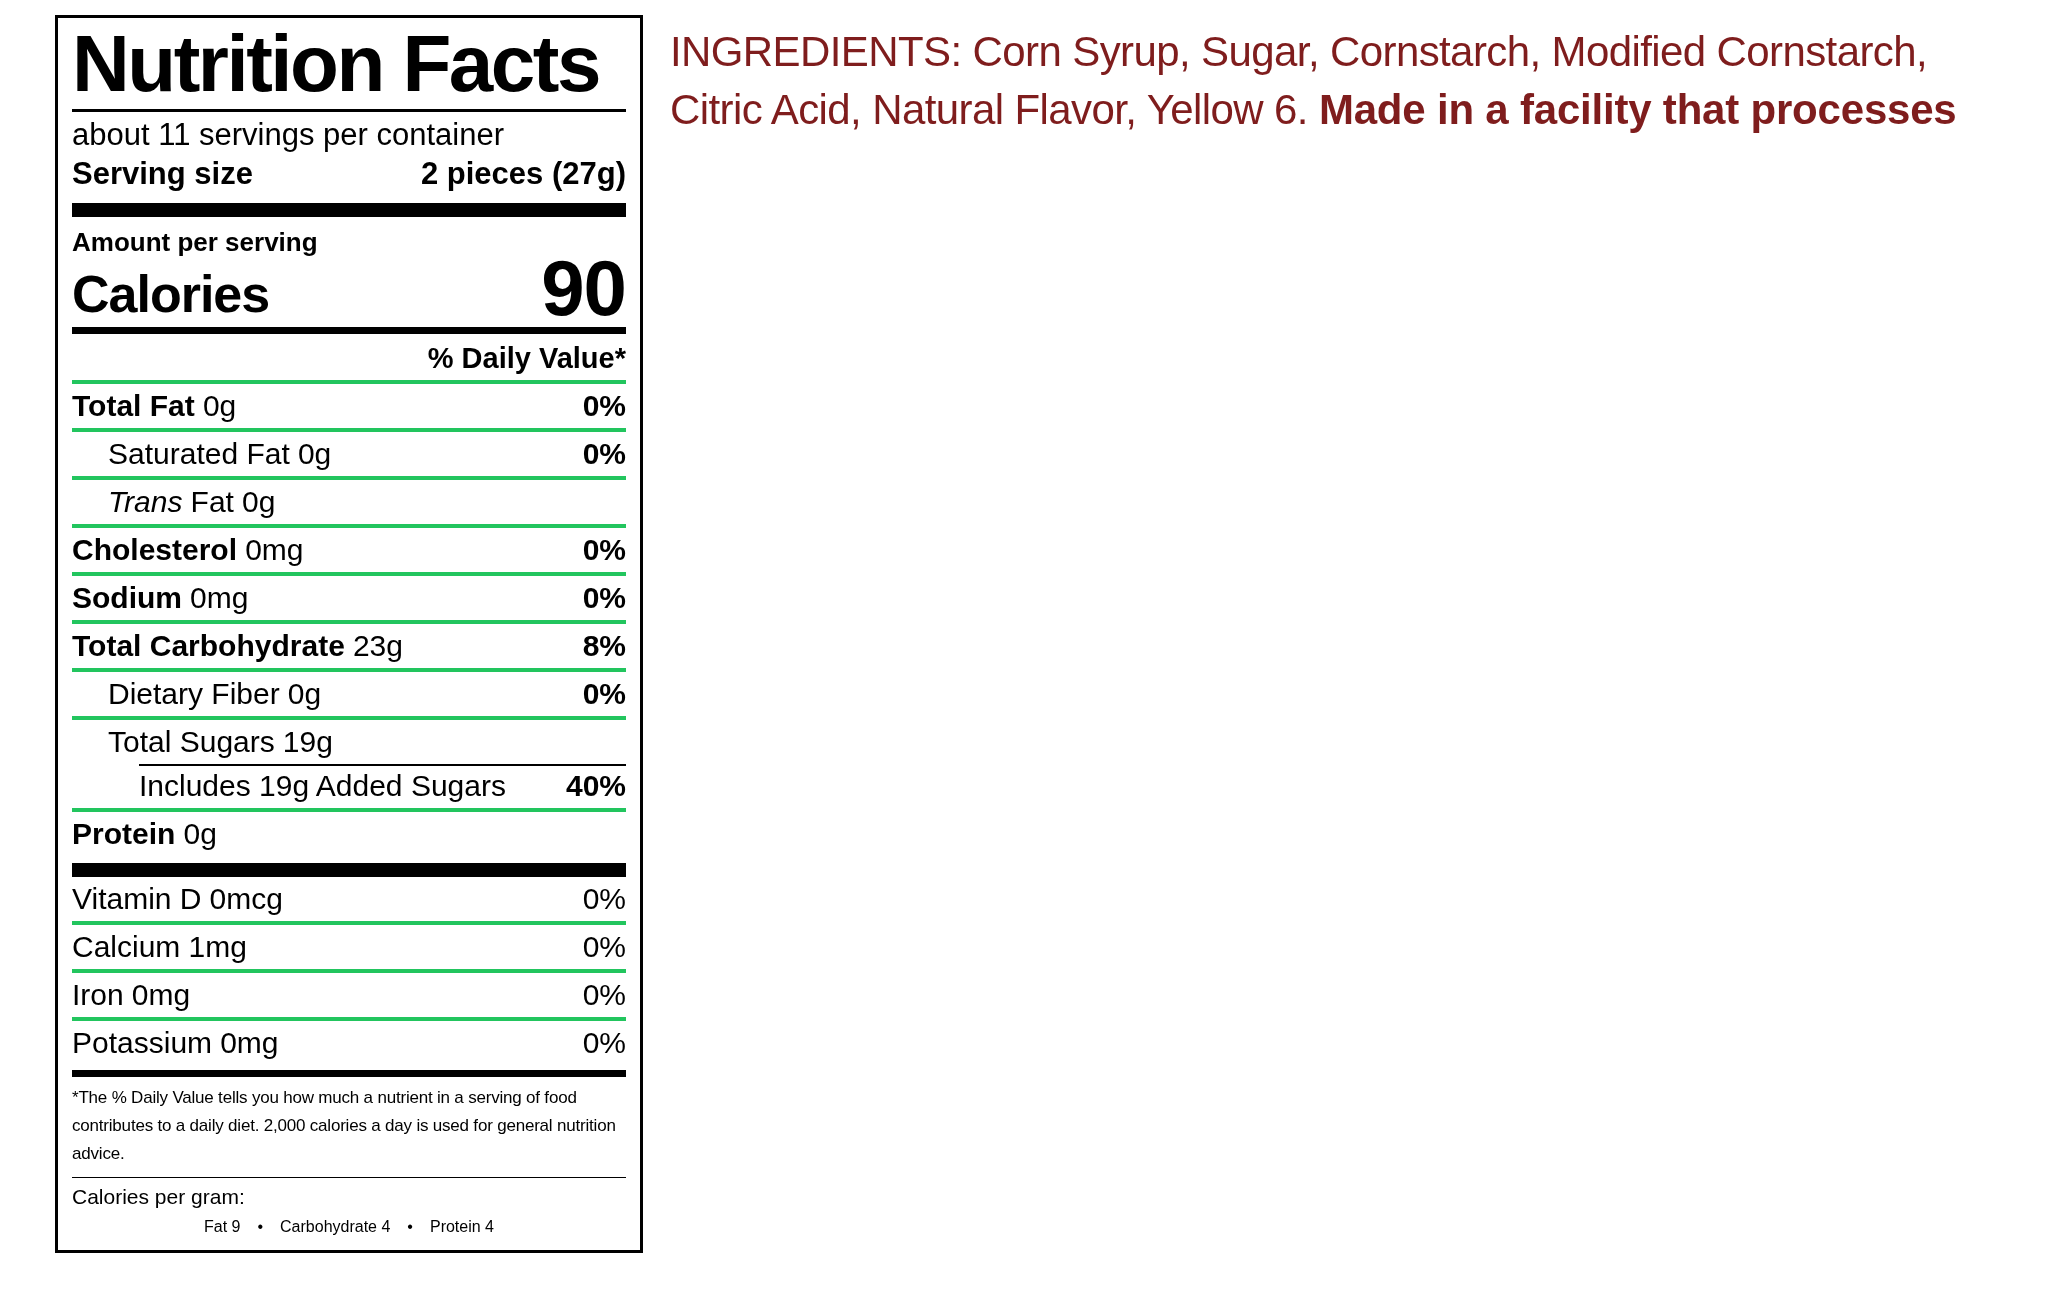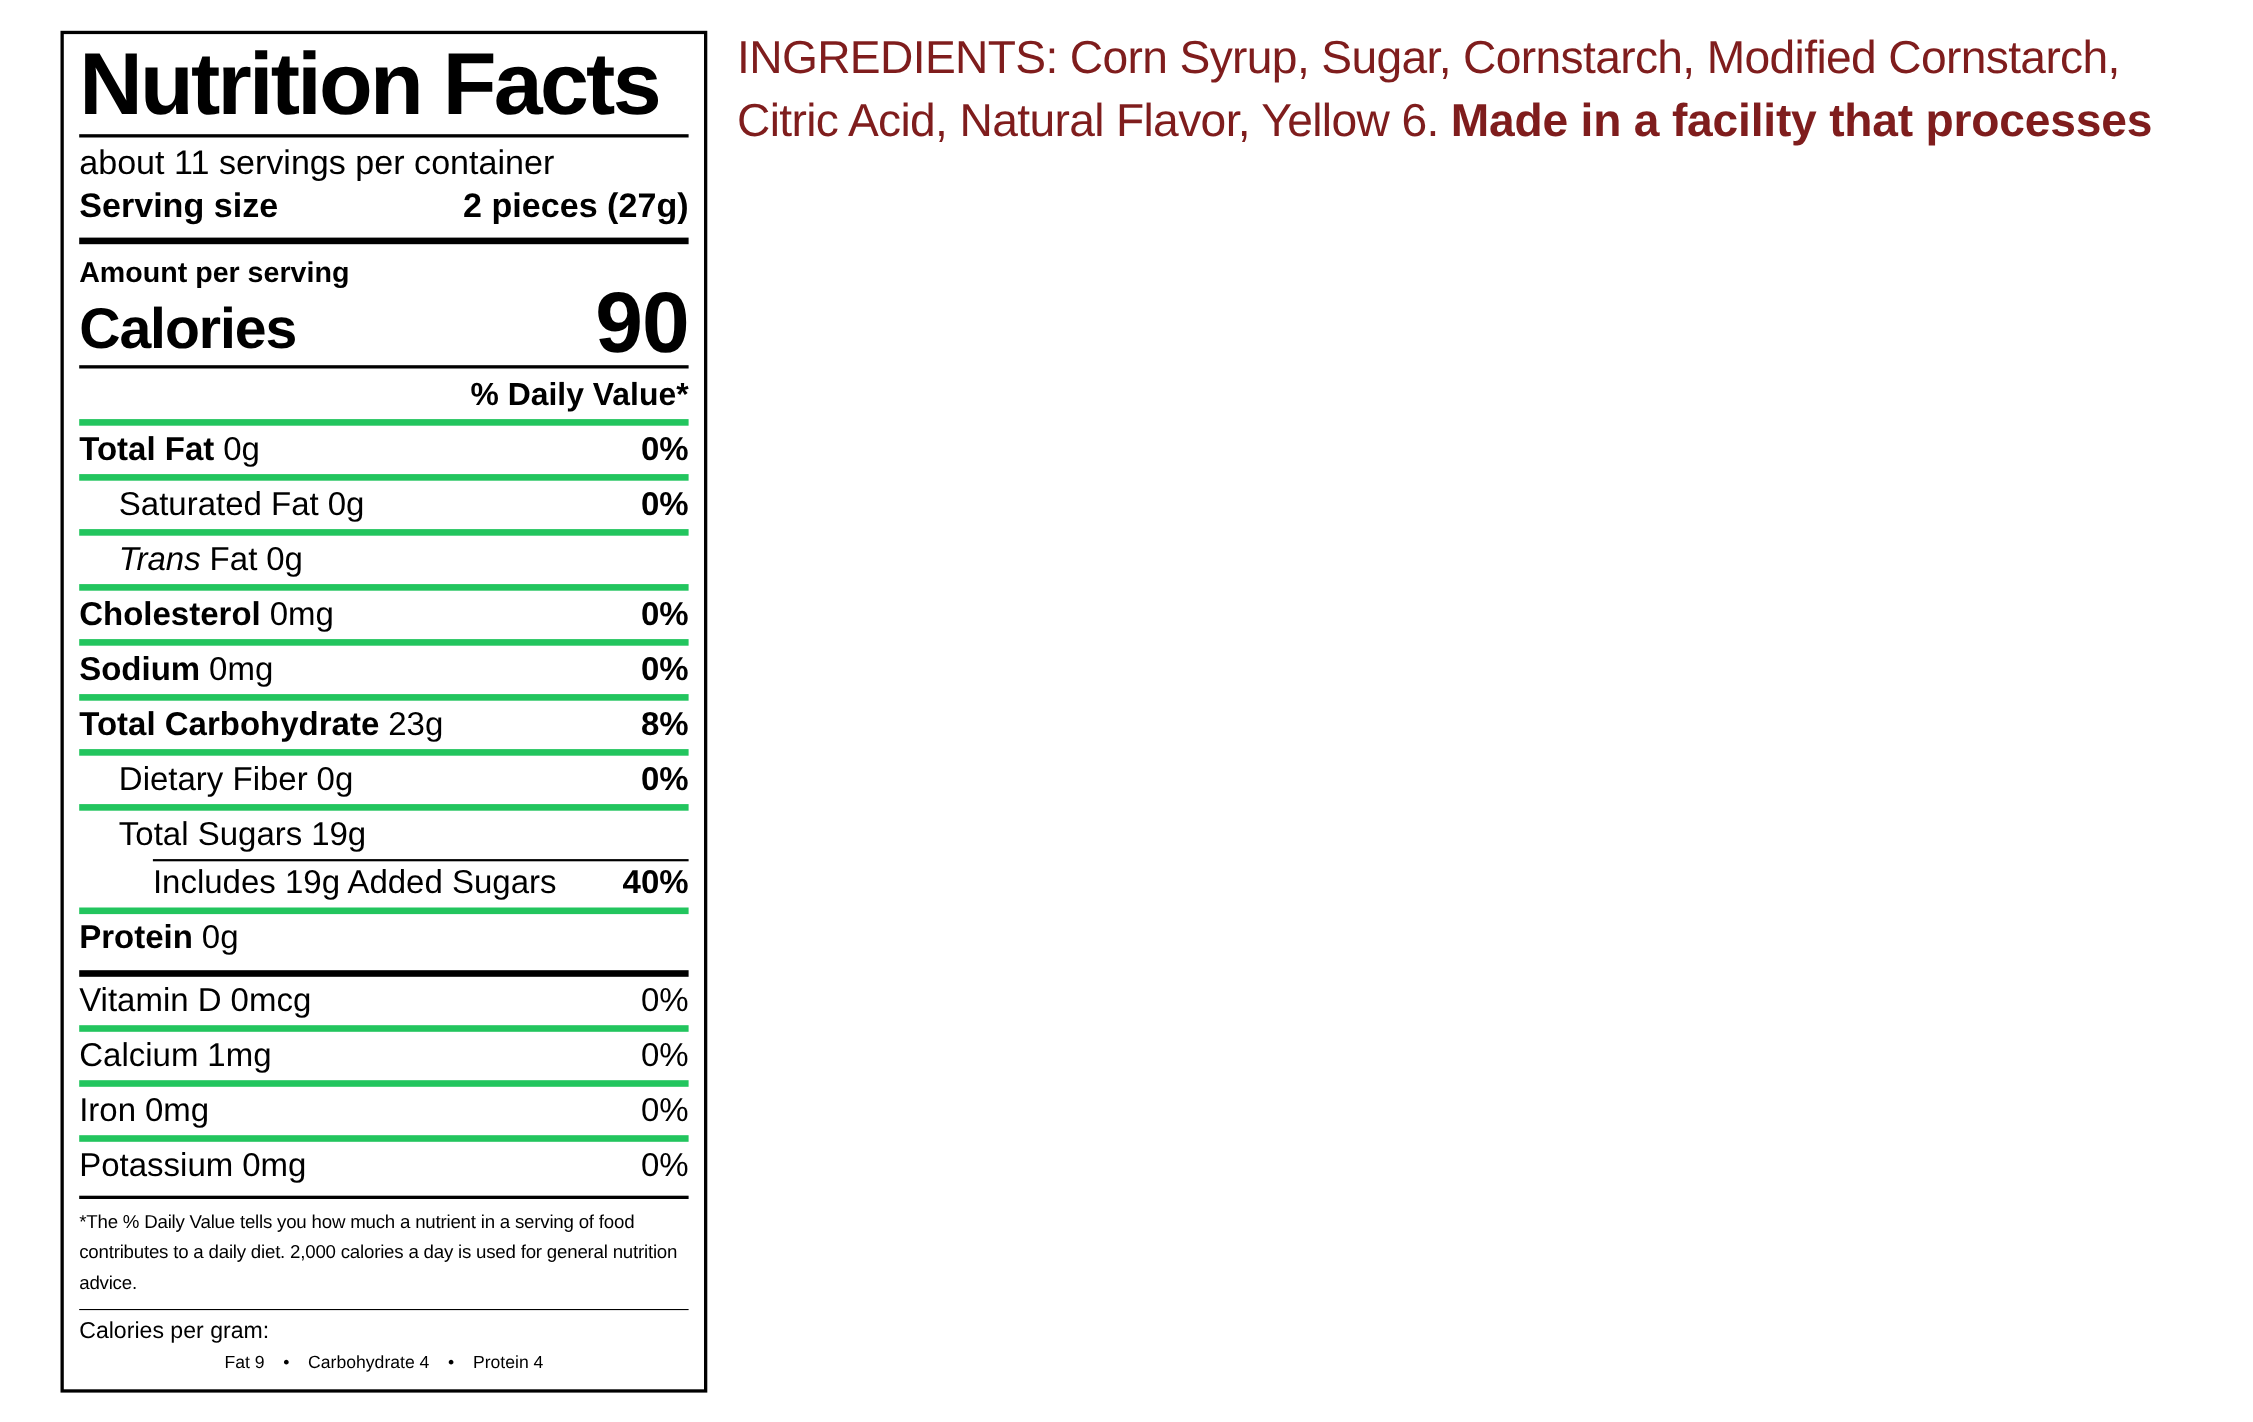--- a/index.html
+++ b/index.html
@@ -7,21 +7,21 @@
   body {
     width:2048px; height:1293px;
     font-family:"Liberation Sans", sans-serif;
     color:#000;
     position:relative;
     overflow:hidden;
   }
 
   
   .nf-label {
-    position:absolute; left:55px; top:28px;
+    position:absolute; left:55px; top:15px;
     width:588px; height:1238px;
     border:3px solid #000;
     background:#fff;
     padding:8px 14px 10px;
     display:flex; flex-direction:column;
   }
   .nf-title {
     font-size:80px; font-weight:900; letter-spacing:-2.5px;
     line-height:0.95; white-space:nowrap;
     padding-bottom:7px; border-bottom:3px solid #000;
@@ -47,21 +47,21 @@
   .nf-cal-label { font-size:52px; font-weight:700; line-height:1.05; letter-spacing:-1px; }
   .nf-cal-value { font-size:78px; font-weight:700; line-height:0.82; letter-spacing:-1px; }
 
   .nf-dv-header {
     text-align:right; font-size:29px; font-weight:700; line-height:33px;
     padding:5px 0 5px;
   }
 
   .row {
     display:flex; justify-content:space-between; align-items:baseline;
-    border-top:6px solid #22c55e;
+    border-top:4px solid #22c55e;
     font-size:30px; line-height:31px;
     padding:6px 0 7px;
   }
   .row .cname { display:inline-block; }
   .ind1 { padding-left:36px; }
   .ind2 { padding-left:67px; }
   .nm-b { font-weight:700; }
   .nm-n { font-weight:400; }
   .nm-i { font-style:italic; font-weight:400; margin-right:0.27em; }
   .amt { font-weight:400; margin-left:0.27em; }

